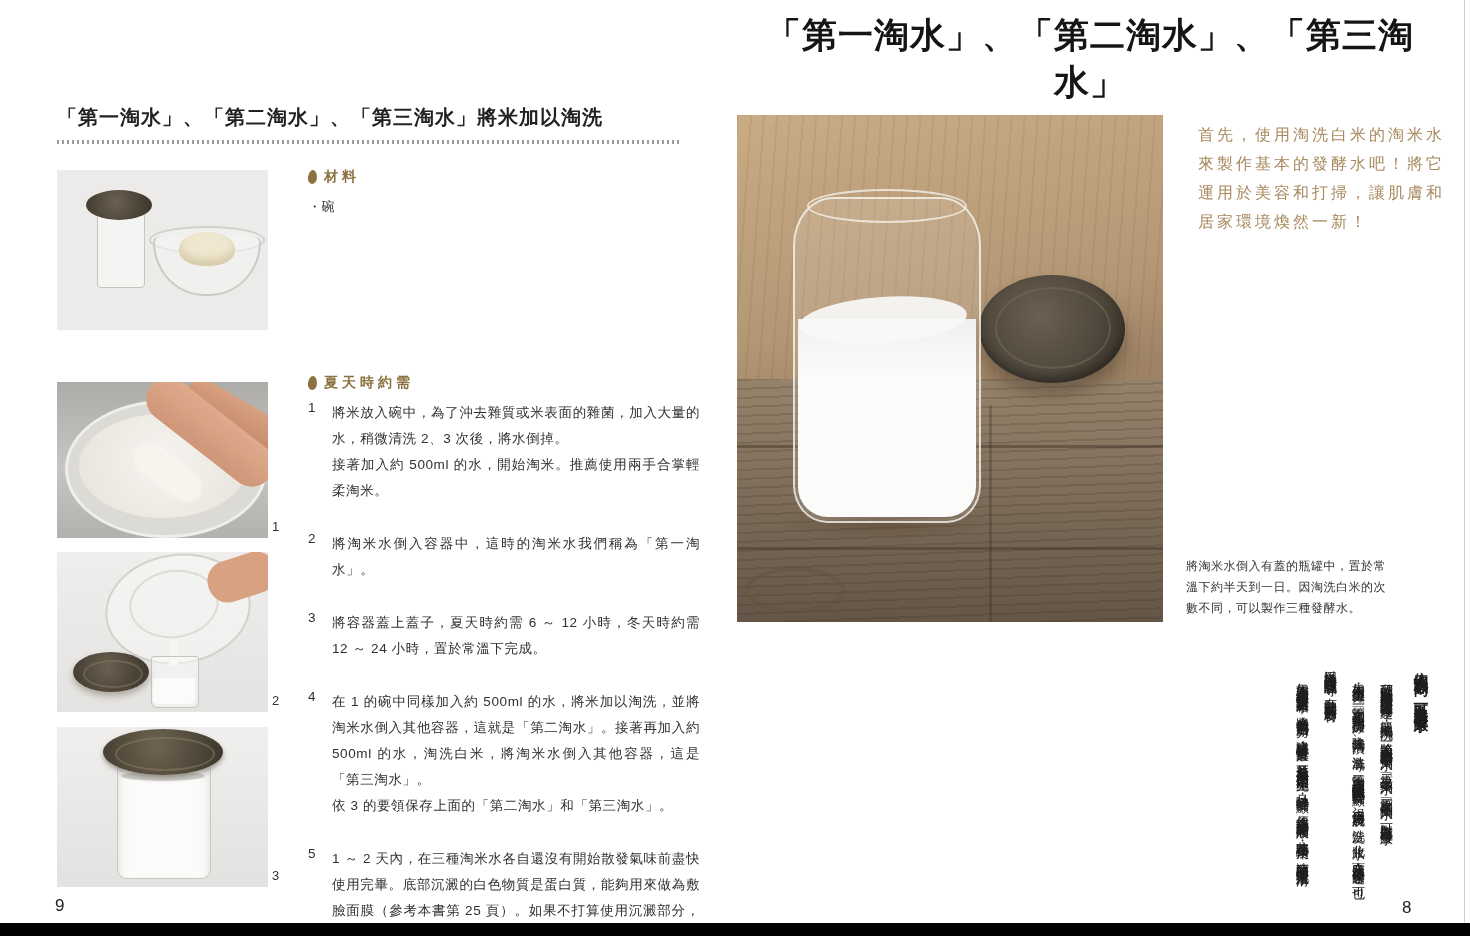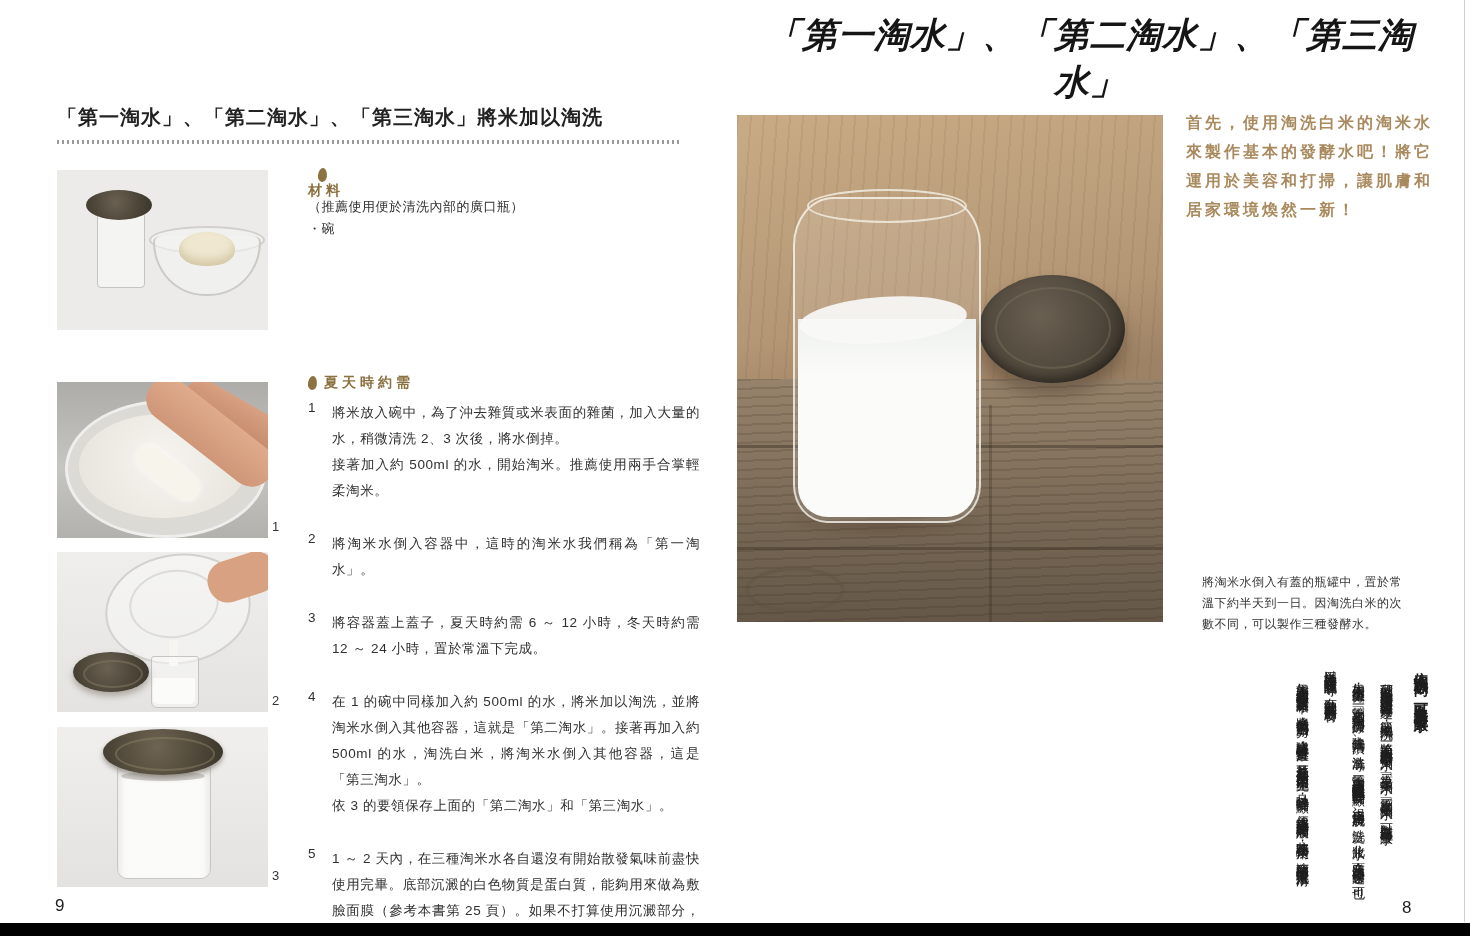--- a/index.html
+++ b/index.html
@@ -76,37 +76,37 @@
   .pD .lidin{position:absolute;left:58px;top:10px;width:96px;height:30px;border-radius:50%;
     border:2px solid rgba(140,128,100,.5);}
   .pD .neck{position:absolute;left:64px;top:44px;width:84px;height:10px;border-radius:50%;
     background:rgba(170,166,158,.55);}
 
   
   .shead{margin:0;font-size:14px;font-weight:bold;color:#8b7240;letter-spacing:4px;
     display:flex;align-items:center;}
   .grain{display:inline-block;width:9px;height:14px;background:#8b7240;margin-right:7px;
     border-radius:50% 50% 50% 50% / 56% 56% 44% 44%;transform:rotate(6deg);}
-  .mat-head{left:308px;top:168px;flex-direction:column;}
+  .mat-head{left:308px;top:168px;}
   .mat-list{left:308px;top:196px;width:380px;margin:0;padding:0;list-style:none;
     font-size:13px;line-height:22px;color:#303030;letter-spacing:0.5px;}
   .meth-head{left:308px;top:374px;}
   .steps{left:308px;top:400px;width:392px;}
   .step{display:flex;margin-bottom:27px;}
   .stepnum{width:24px;flex:0 0 24px;font-size:13.5px;color:#303030;}
   .steptext{flex:1;font-size:13.5px;line-height:26px;color:#303030;
     letter-spacing:0.6px;white-space:pre-line;text-align:justify;}
 
   .pageno{font-size:17px;color:#222;}
   .pn9{left:55px;top:896px;} .pn8{left:1402px;top:898px;}
 
   
   .rp-title{left:737px;top:12px;width:706px;margin:0;text-align:center;
     font-family:"Liberation Serif","DejaVu Serif",serif;
-    font-size:35px;font-weight:600;color:#151515;letter-spacing:1px;font-style:italic;}
+    font-size:35px;font-weight:600;color:#151515;letter-spacing:1px;}
 
   .main-photo{left:737px;top:115px;width:426px;height:507px;overflow:hidden;margin:0;
     background:linear-gradient(170deg,#c9ac85 0%,#b39674 40%,#9d8265 55%);}
   .wood-top{position:absolute;left:0;top:0;width:426px;height:270px;
     background:repeating-linear-gradient(94deg,rgba(105,78,52,.10) 0 2px,transparent 2px 13px);}
   .wood-bottom{position:absolute;left:0;top:264px;width:426px;height:243px;
     background:linear-gradient(180deg,#97836b,#77675- 60%,#645747);
     background:linear-gradient(180deg,#97836b,#776755 60%,#645747);}
   .wood-grain{position:absolute;left:0;top:264px;width:426px;height:243px;
     background:repeating-linear-gradient(178deg,rgba(50,38,26,.16) 0 2px,transparent 2px 9px);}
@@ -126,24 +126,24 @@
   .milk-surface{position:absolute;left:6px;top:100px;width:168px;height:46px;border-radius:50%;
     background:rgba(248,249,247,.92);transform:rotate(-4deg);}
   .rim{position:absolute;left:70px;top:74px;width:156px;height:30px;border-radius:50%;
     border:2px solid rgba(240,236,226,.85);}
   .lid-main{position:absolute;left:242px;top:160px;width:146px;height:108px;border-radius:50%;
     background:radial-gradient(circle at 42% 38%,#6a6052,#50483c 55%,#39332a 85%);
     box-shadow:0 12px 16px rgba(65,50,35,.42),inset 0 -6px 10px rgba(0,0,0,.32);}
   .lid-inner{position:absolute;left:258px;top:172px;width:112px;height:78px;border-radius:50%;
     border:2px solid rgba(125,113,90,.45);}
 
-  .intro{left:1186px;top:108px;width:270px;margin:0;
-    font-size:16px;line-height:29px;font-weight:bold;color:#a98a5e;
+  .intro{left:1186px;top:108px;width:270px;margin:12px;
+    font-size:16px;line-height:29px;font-weight:normal;color:#a98a5e;
     letter-spacing:3px;white-space:pre-line;}
-  .caption{left:1186px;top:556px;width:262px;margin:16px;
+  .caption{left:1186px;top:556px;width:262px;margin:0;
     font-size:12px;line-height:21px;color:#333;letter-spacing:0.5px;white-space:pre-line;}
 
   .vtext{right:24px;top:660px;height:218px;writing-mode:vertical-rl;
     font-family:"Liberation Serif","DejaVu Serif",serif;color:#1e1e1e;}
   .vhead{margin:0 10px 0 6px;font-family:"Liberation Sans","DejaVu Sans",sans-serif;
     font-size:14.5px;font-weight:bold;letter-spacing:2px;line-height:30px;}
   .vtext p{margin:0;font-size:13px;letter-spacing:1px;line-height:28px;text-indent:1em;}
 
   .edge-line{left:1464px;top:0;width:1px;height:922px;background:#cfcfcf;}
   .bottom-bar{left:0;top:923px;width:1470px;height:13px;background:#000;}
@@ -192,21 +192,20 @@
       <div class="lid"></div>
       <div class="lidin"></div>
     </figure>
     <div class="abs pnum n3">3</div>
 
     <h3 class="abs shead mat-head">
       <span class="grain"></span>
       <span>材料</span>
     </h3>
     <ul class="abs mat-list">
-      <li>（推薦使用便於清洗內部的廣口瓶）</li>
       <li>・碗</li>
     </ul>
 
     <h3 class="abs shead meth-head">
       <span class="grain"></span>
       <span>夏天時約需</span>
     </h3>
     <div class="abs steps">
       <div class="step">
         <span class="stepnum">1</span>

